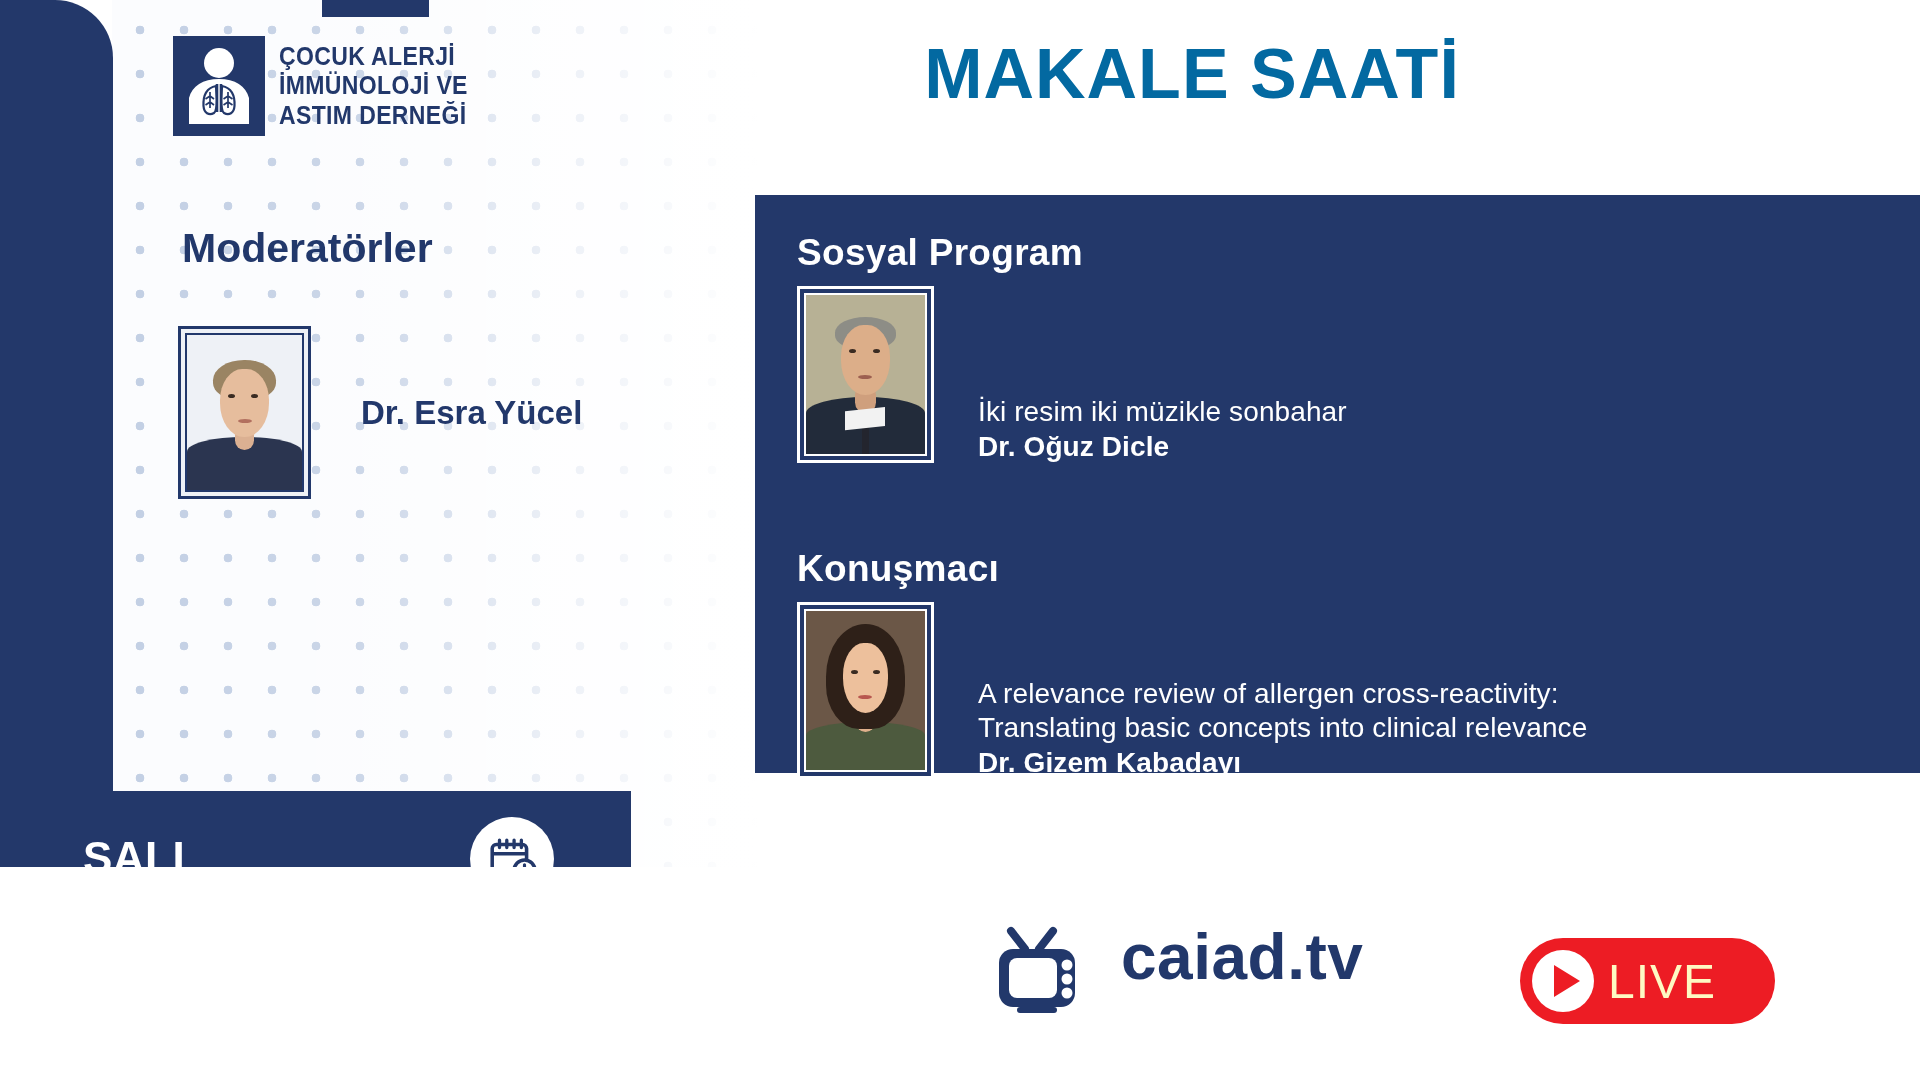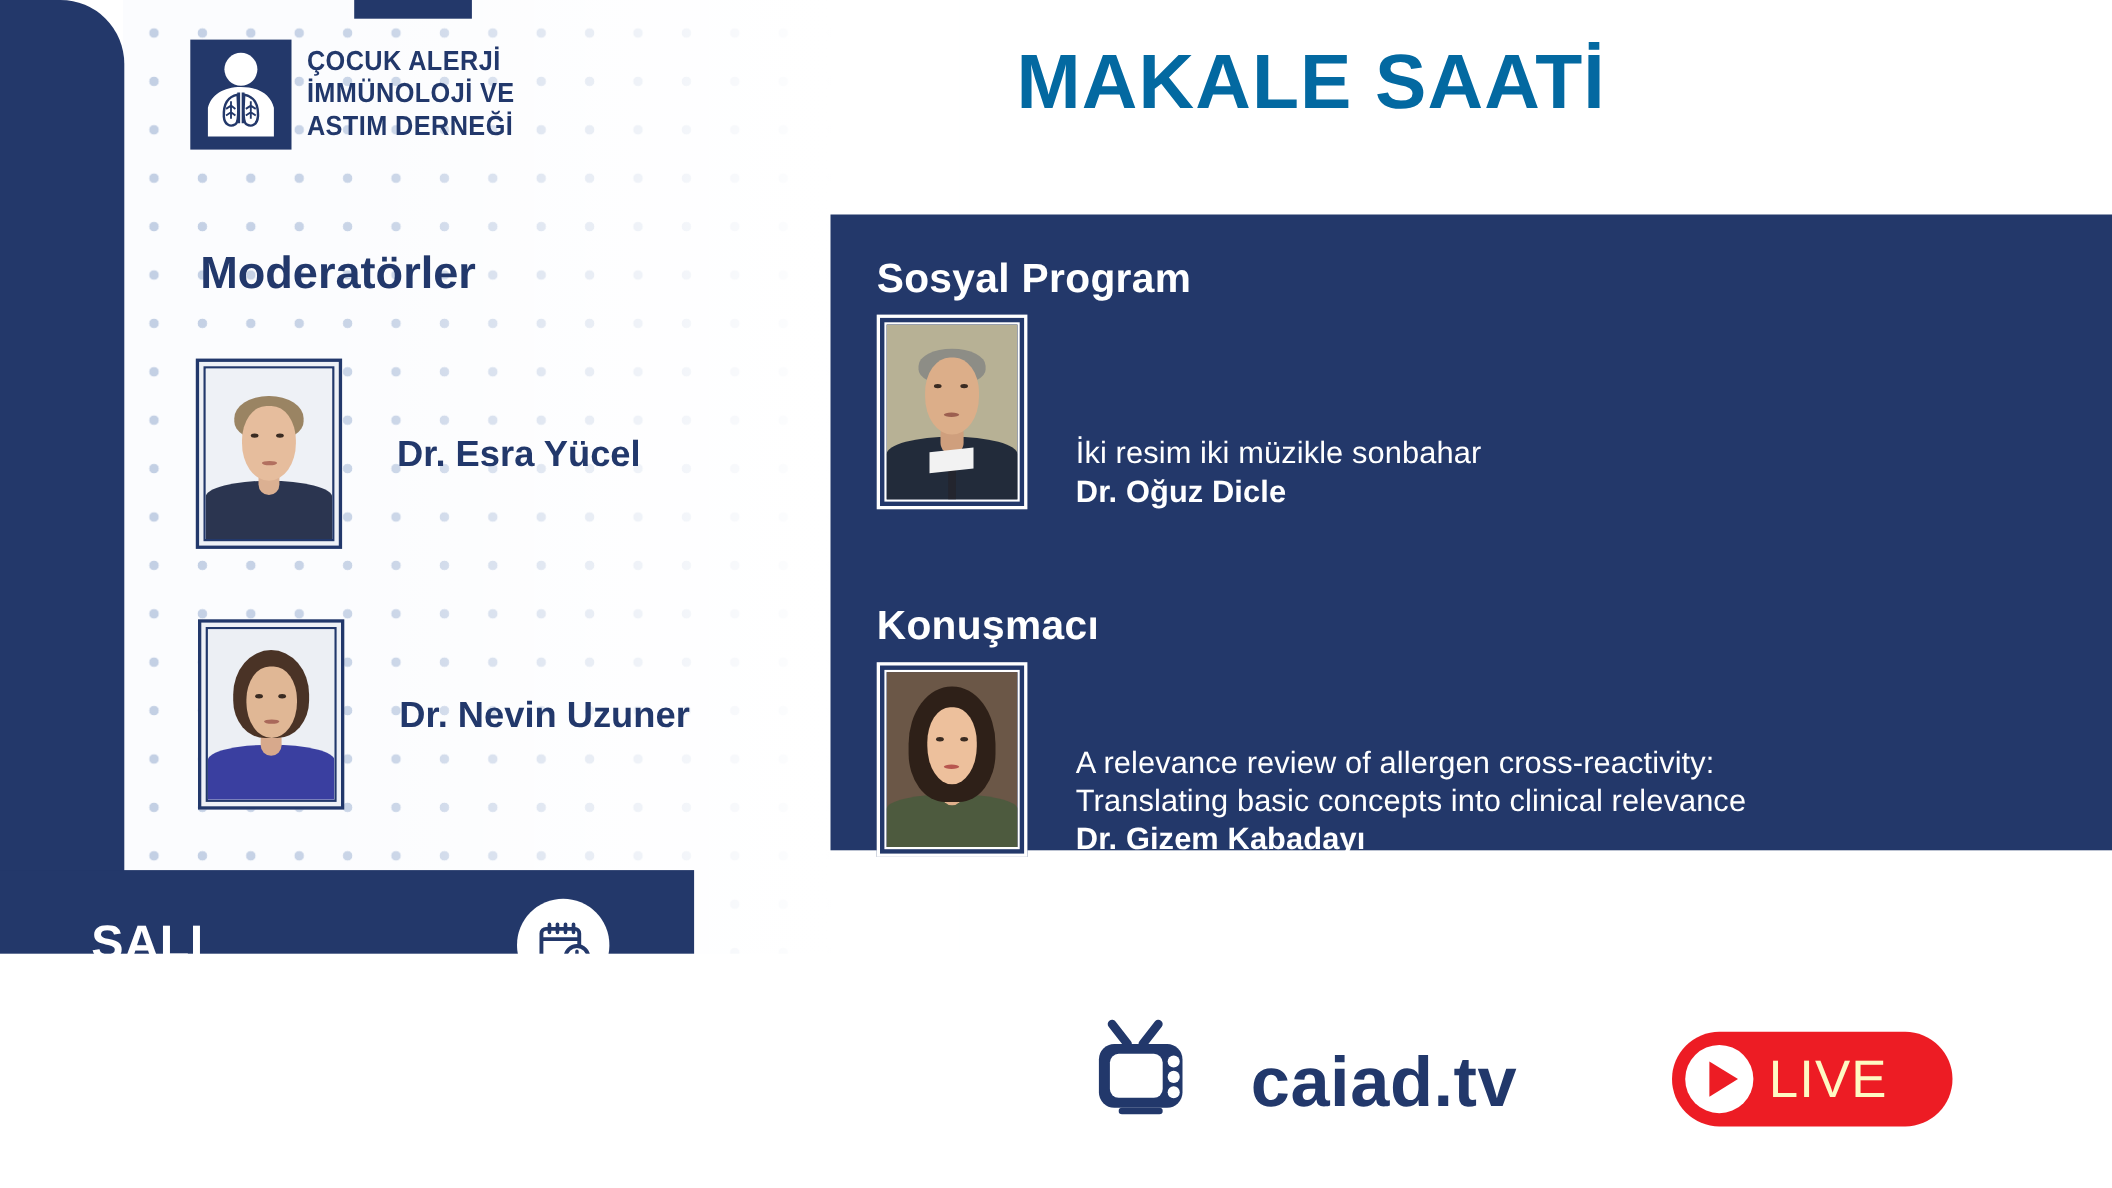--- a/index.html
+++ b/index.html
@@ -289,22 +289,22 @@
     top: 867px;
     width: 1813px;
     height: 213px;
     background: #ffffff;
   }
   .brand-row {
     position: absolute;
     left: 995px;
     top: 925px;
     display: flex;
-    align-items: flex-end;
-    gap: 38px;
+    align-items: flex-start;
+    gap: 22px;
   }
   .tv-icon { width: 104px; height: 90px; flex: none; }
   .brand-name {
     font-size: 64px;
     font-weight: 700;
     color: #22386b;
     letter-spacing: 0.5px;
     line-height: 1;
   }
   .live-badge {
@@ -391,37 +391,20 @@
           <div class="skin" style="left:29%; width:42%; top:22%; height:44%; background:#e6bd9d"></div>
           <div class="eye" style="left:36%; top:38%"></div>
           <div class="eye" style="left:56%; top:38%"></div>
           <div class="mouth" style="left:44%; top:54%; background:#b2705f"></div>
         </div>
       </div>
     </div>
     <div class="mod-name">Dr. Esra Yücel</div>
   </div>
 
-  <div class="mod-row two">
-    <div class="mod-photo">
-      <div class="inner">
-        <div class="face">
-          <div class="bg" style="background:#eceff4"></div>
-          <div class="body" style="height:32%; background:#3a3fa0"></div>
-          <div class="neck" style="left:42%; width:16%; top:58%; height:16%; background:#d7a98c"></div>
-          <div class="hair" style="left:20%; width:60%; top:12%; height:52%; background:#4a3326"></div>
-          <div class="skin" style="left:30%; width:40%; top:22%; height:42%; background:#e0b795"></div>
-          <div class="eye" style="left:37%; top:38%"></div>
-          <div class="eye" style="left:56%; top:38%"></div>
-          <div class="mouth" style="left:44%; top:53%; background:#a9685a"></div>
-        </div>
-      </div>
-    </div>
-    <div class="mod-name">Dr. Nevin Uzuner</div>
-  </div>
 
   <div class="date-block">
     <div class="date-text">
       <div>SALI</div>
     </div>
     <div class="cal-icon-circle">
       <svg viewBox="0 0 48 48" width="50" height="50" aria-hidden="true">
         <rect x="5" y="10" width="33" height="29" rx="4" fill="none" stroke="#23386a" stroke-width="3.4"></rect>
         <path d="M5 19 H38" stroke="#23386a" stroke-width="3.4"></path>
         <path d="M12 6 V13 M19 6 V13 M26 6 V13 M33 6 V13" stroke="#23386a" stroke-width="3.2" stroke-linecap="round"></path>

